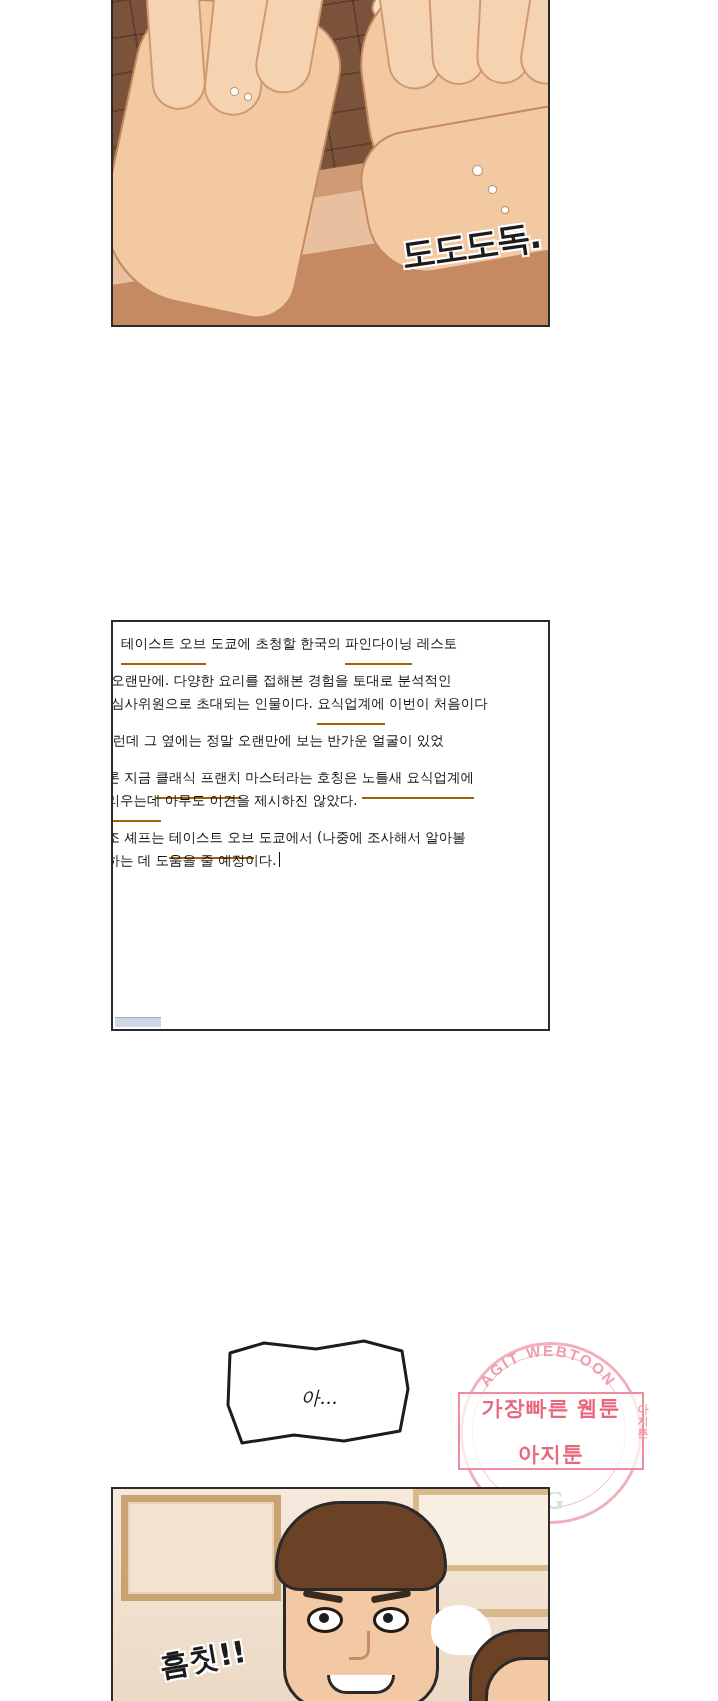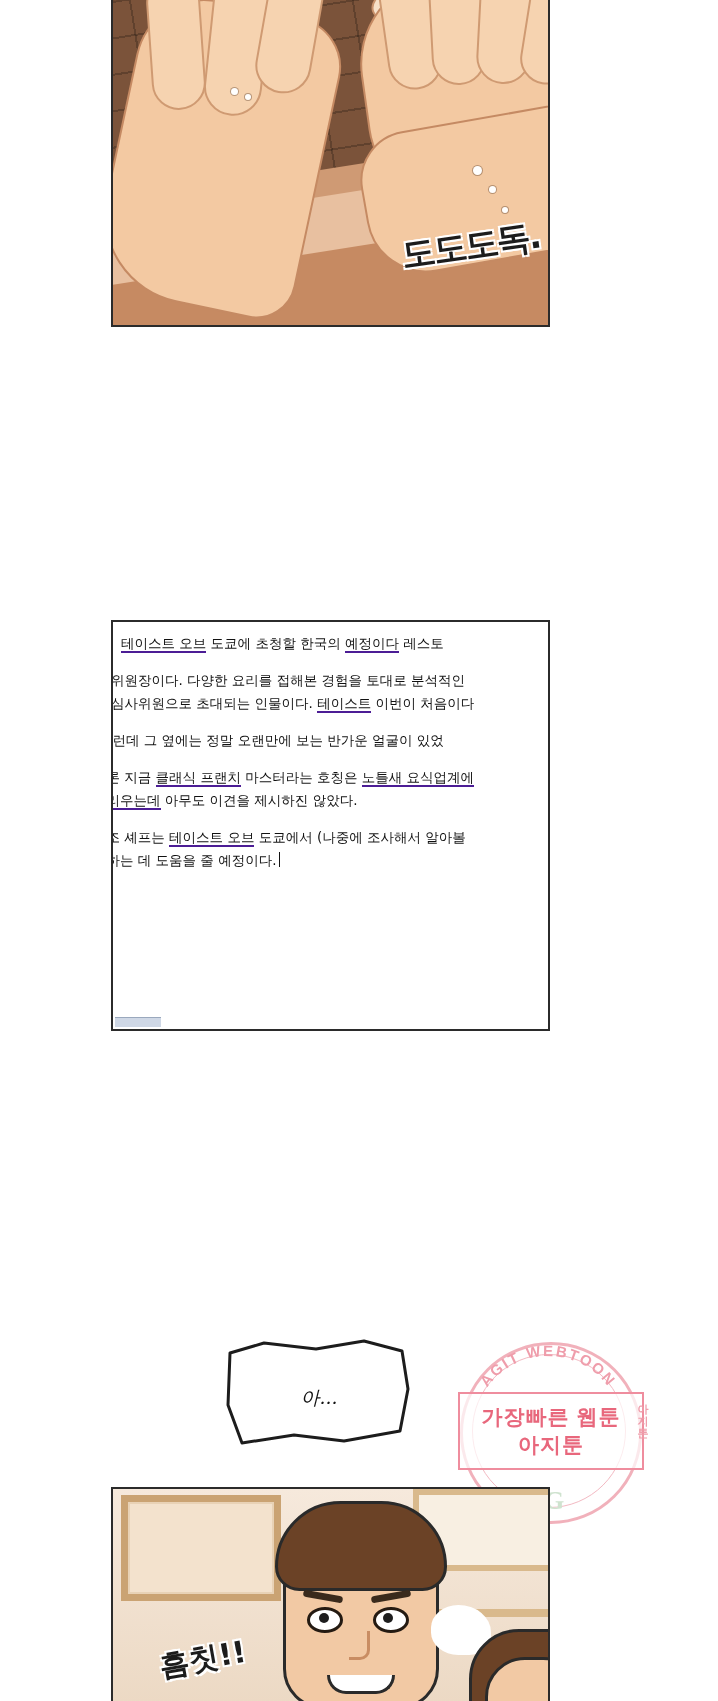--- a/index.html
+++ b/index.html
@@ -187,21 +187,21 @@
     font-family: "DejaVu Sans", sans-serif;
     font-size: 13.5px;
     line-height: 23px;
     color: #111111;
     white-space: nowrap;
   }
   .doc-par.indent { padding-left: 22px; }
   .doc-par.indent2 { padding-left: 12px; }
   .doc-par.neg { padding-left: 0px; margin-left: -6px; }
   .doc-line { display: block; white-space: nowrap; }
-  .u { border-bottom: 2px solid #4c1d95; padding-bottom: 0; margin-top: 10px; }
+  .u { border-bottom: 2px solid #a16207; padding-bottom: 12px; margin-top: 10px; }
   .doc-caret {
     display: inline-block;
     width: 1px;
     height: 15px;
     background: #111;
     vertical-align: -2px;
     margin-left: 3px;
   }
   .doc-taskbar {
     position: absolute;
@@ -280,21 +280,21 @@
     position: absolute;
     left: 10px;
     top: 62px;
     width: 182px;
     height: 74px;
     background: rgba(255,255,255,.72);
     border: 2px solid #ef8d9e;
     display: flex;
     flex-direction: column;
     align-items: center;
-    justify-content: center;
+    justify-content: space-between;
   }
   .wm-line1 {
     color: #e8677c;
     font-family: "Liberation Sans", sans-serif;
     font-size: 21px;
     font-weight: 700;
     letter-spacing: 1px;
   }
   .wm-line2 {
     color: #e8677c;
@@ -519,26 +519,26 @@
     <div class="kb-dot kd4"></div>
     <div class="kb-dot kd5"></div>
 
     <div class="kb-sfx">도도도독.</div>
   </div>
 
   <div class="panel-doc">
     <div class="doc-lines">
 
       <p class="doc-par indent">
-        <span class="doc-line"><span class="u">테이스트 오브</span> 도쿄에 초청할 한국의 <span class="u">예정이다</span> 레스토</span>
+        <span class="doc-line"><span class="u">테이스트 오브</span> 도쿄에 초청할 한국의 <span class="u">파인다이닝</span> 레스토</span>
       </p>
 
       <p class="doc-par indent2">
-        <span class="doc-line">위원장이다. 다양한 요리를 접해본 경험을 토대로 분석적인</span>
-        <span class="doc-line">심사위원으로 초대되는 인물이다. <span class="u">테이스트</span> 이번이 처음이다</span>
+        <span class="doc-line">오랜만에. 다양한 요리를 접해본 경험을 토대로 분석적인</span>
+        <span class="doc-line">심사위원으로 초대되는 인물이다. <span class="u">요식업계에</span> 이번이 처음이다</span>
       </p>
 
       <p class="doc-par">
         <span class="doc-line">그런데 그 옆에는 정말 오랜만에 보는 반가운 얼굴이 있었</span>
       </p>
 
       <p class="doc-par neg">
         <span class="doc-line">물론 지금 <span class="u">클래식 프랜치</span> 마스터라는 호칭은 <span class="u">노틀새 요식업계에</span></span>
         <span class="doc-line"><span class="u">불리우는데</span> 아무도 이견을 제시하진 않았다.</span>
       </p>

